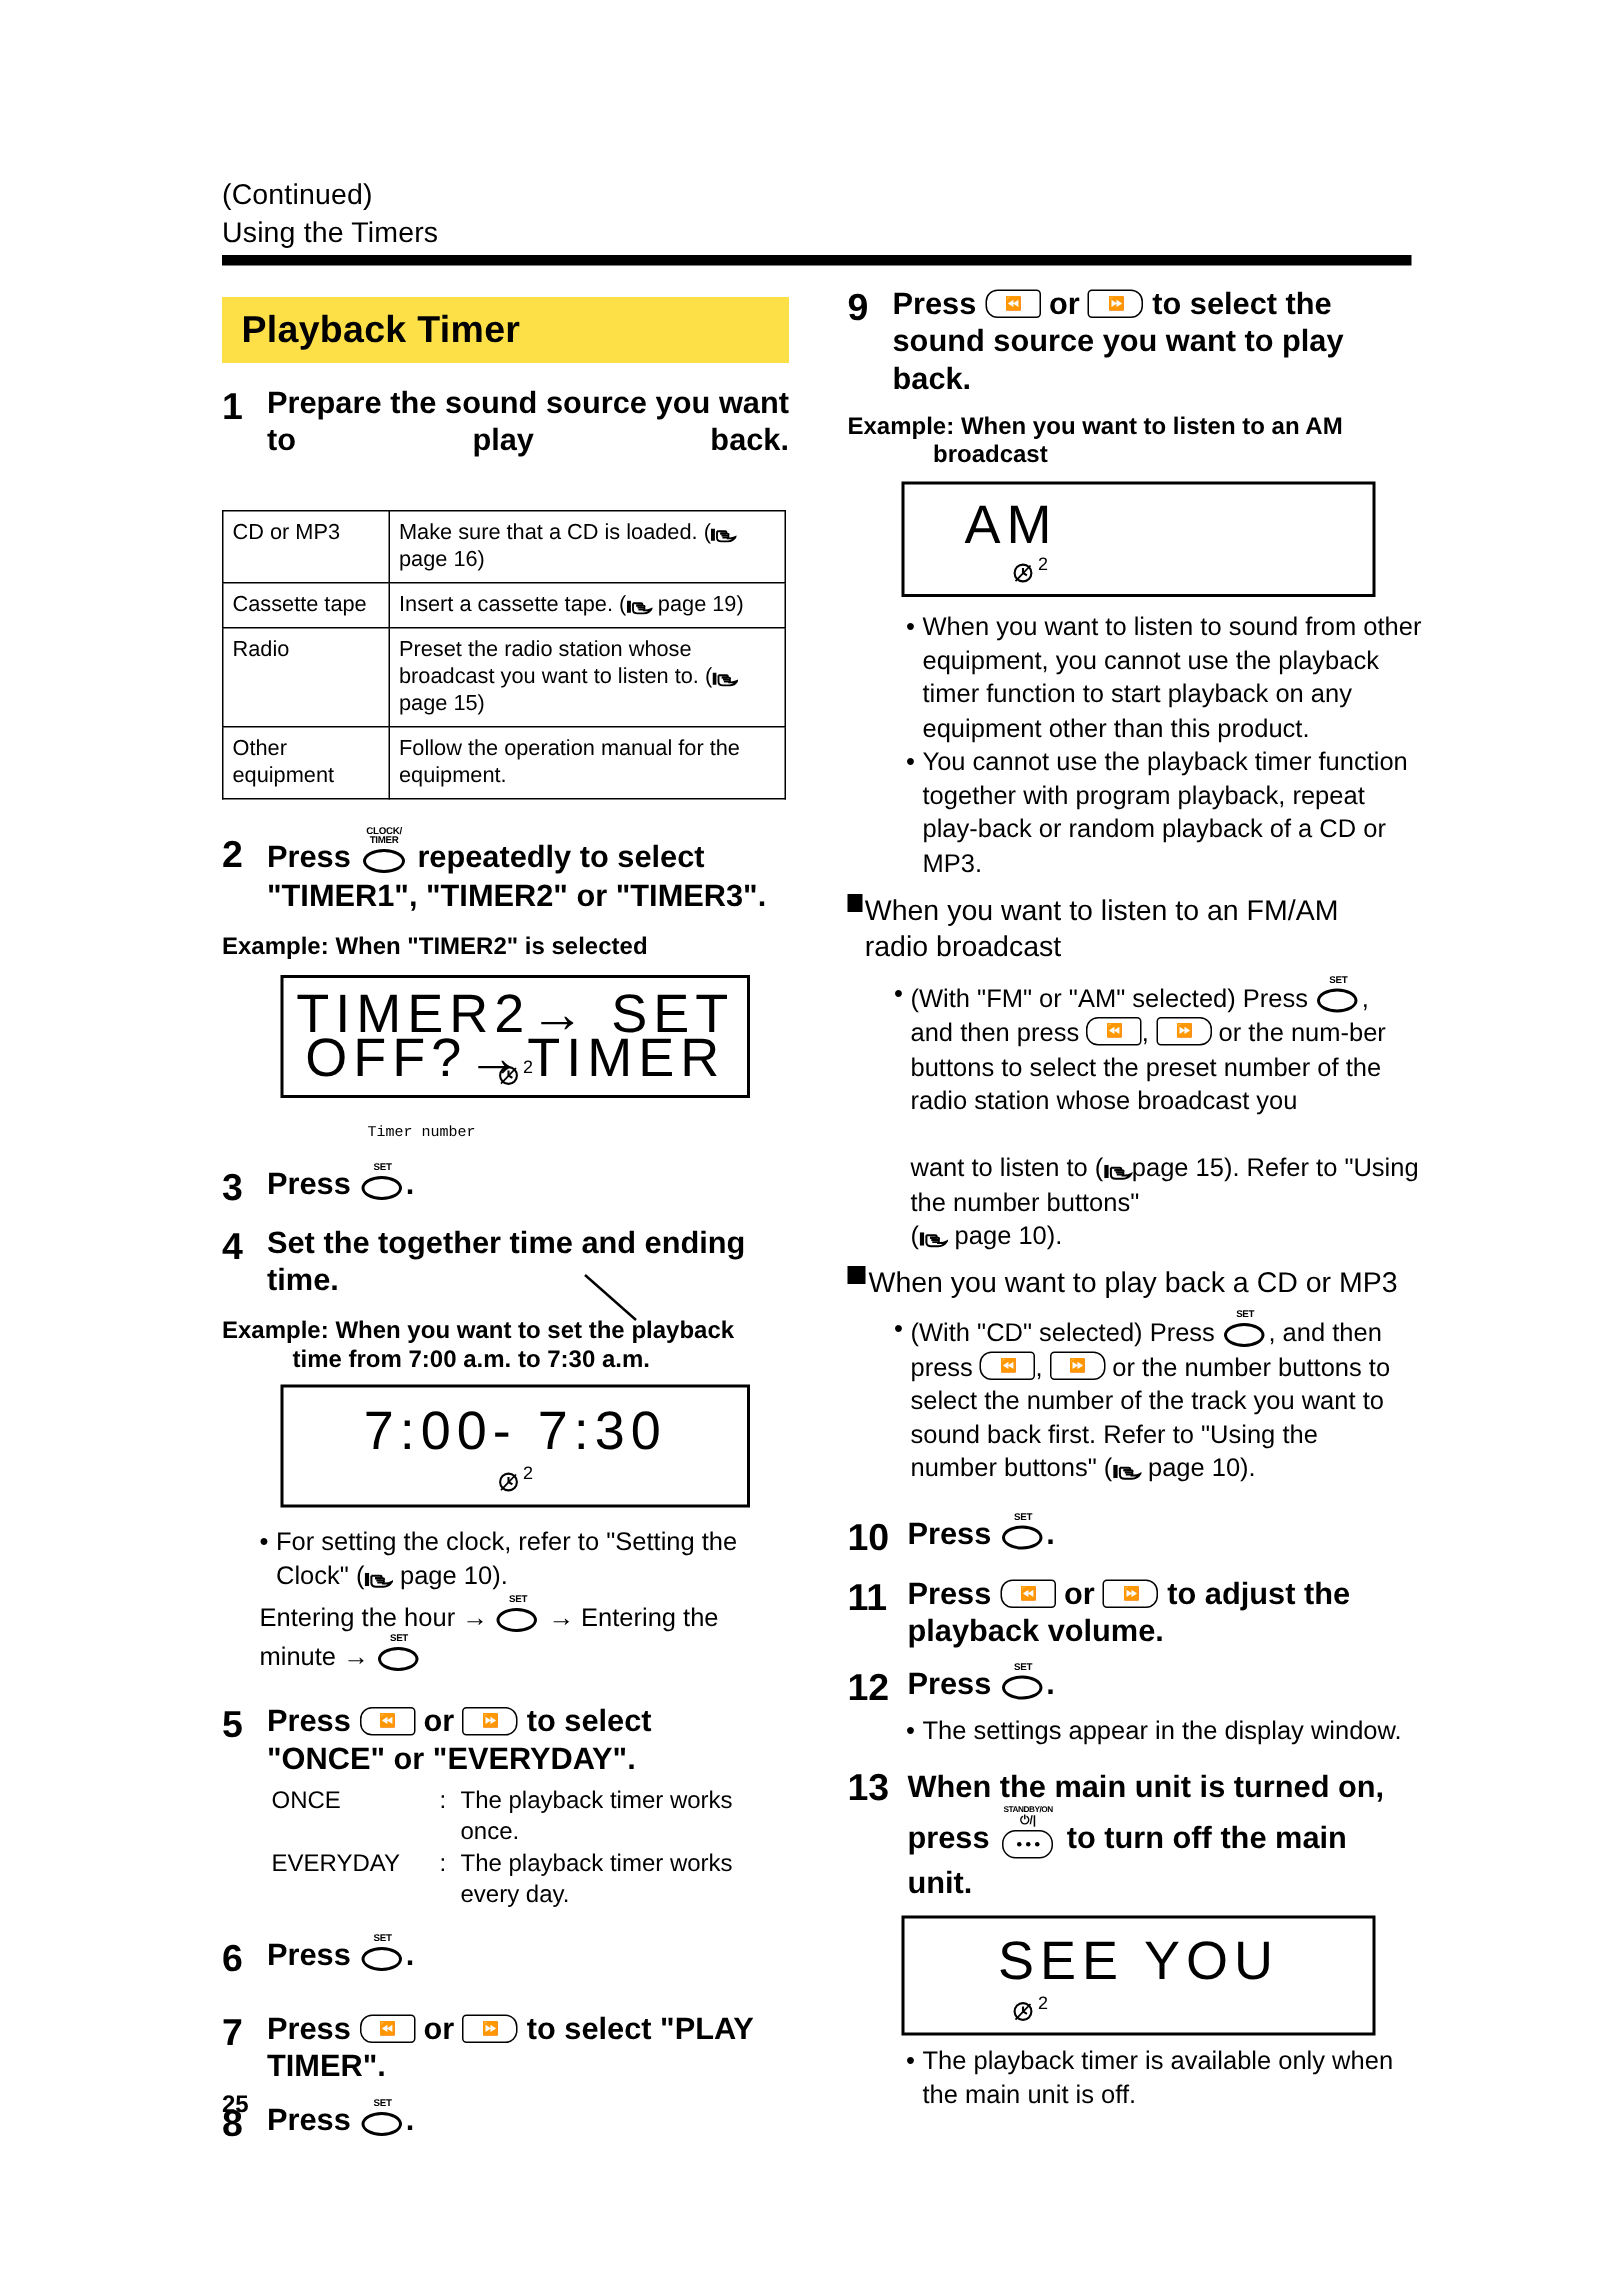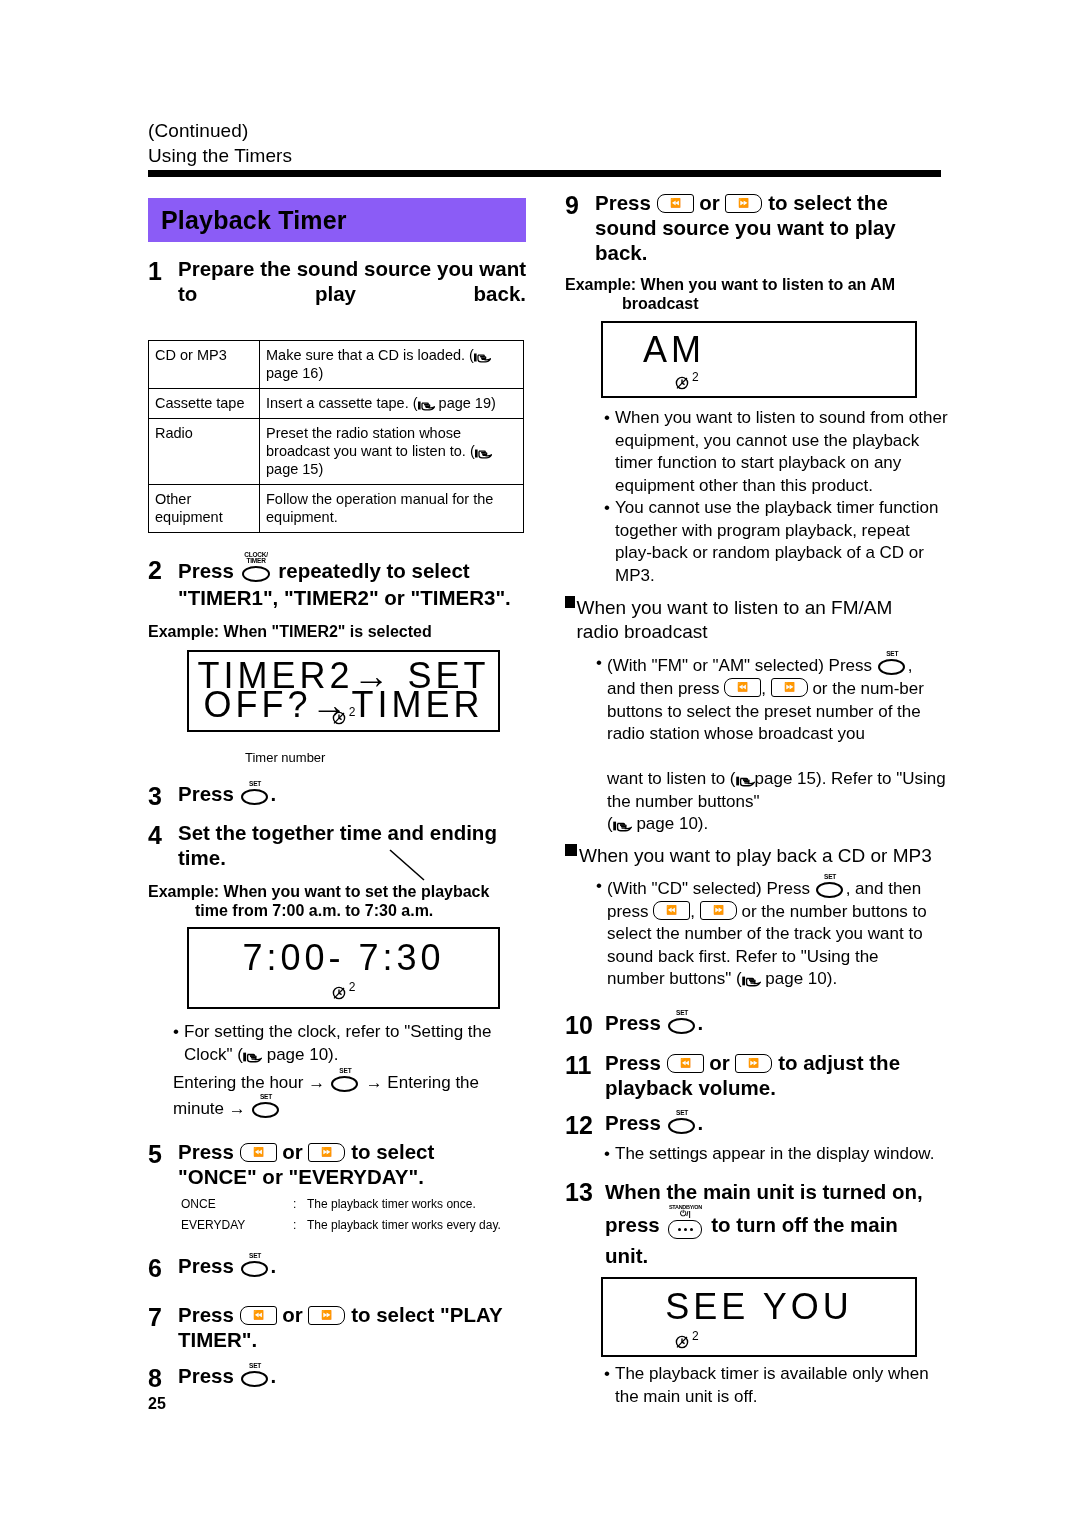--- a/index.html
+++ b/index.html
@@ -13,21 +13,21 @@
   
   .hdr{position:absolute;left:148px;top:118px;width:790px;}
   .hdr-line{font-size:19px;line-height:25px;letter-spacing:.1px;}
   .rule{position:absolute;left:148px;top:170px;width:793px;height:7px;background:#000;}
 
   
   .colL{position:absolute;left:148px;top:198px;width:378px;}
   .colR{position:absolute;left:565px;top:190px;width:382px;}
 
   
-  .titlebar{background:#8b5cf6;height:44px;display:flex;align-items:center;padding-left:13px;box-sizing:border-box;}
+  .titlebar{background:#fde047;height:44px;display:flex;align-items:center;padding-left:13px;box-sizing:border-box;}
   .titlebar span{font-size:25px;font-weight:bold;letter-spacing:.2px;}
 
   
   .step{display:flex;align-items:flex-start;}
   .step-n{font-size:25px;font-weight:bold;flex:0 0 auto;line-height:30px;}
   .step-b{font-size:20.5px;font-weight:bold;line-height:25px;}
   .sn-w1{width:30px;}
   .sn-w2{width:40px;}
   .just{text-align:justify;text-justify:inter-word;}
   .just:after{content:"";display:inline-block;width:100%;}
@@ -78,21 +78,21 @@
   .btn-pwr .bd{position:absolute;top:13px;left:3px;width:34px;height:19px;border:1.8px solid #000;border-radius:9px;box-sizing:border-box;display:flex;align-items:center;justify-content:center;}
   .btn-pwr .bd i{width:3px;height:3px;border-radius:50%;background:#000;display:inline-block;margin:0 1.5px;}
 
   .hand{display:inline-block;font-size:15px;line-height:10px;vertical-align:-1px;letter-spacing:-1px;}
   .hand svg{display:inline-block;vertical-align:-2px;}
 
   .arw{font-size:17px;}
 
   
   .pgno{position:absolute;left:148px;top:1395px;font-size:16px;font-weight:bold;}
-  .defl{display:flex;font-size:12px;line-height:21px;}
+  .defl{display:flex;font-size:16px;line-height:21px;}
 </style>
 </head>
 <body>
 
 <div class="page">
 
   <div class="hdr">
     <div class="hdr-line">(Continued)</div>
     <div class="hdr-line">Using the Timers</div>
   </div>
@@ -166,21 +166,21 @@
               <circle cx="7" cy="7" r="5.6" fill="none" stroke="#000" stroke-width="1.4"></circle>
               <path d="M7 3.6V7l2.6 1.6" fill="none" stroke="#000" stroke-width="1.4"></path>
               <path d="M2 12.4 12 2" stroke="#000" stroke-width="1.2"></path>
             </svg></span><span class="sup2">2</span>
       </div>
     </div>
 
     <svg style="position:absolute;left:240px;top:650px;" width="60" height="34">
         <line x1="2" y1="2" x2="36" y2="32" stroke="#000" stroke-width="1.6"></line>
       </svg>
-    <div style="margin:18px 0 0 97px;font-size:13px;">Timer number</div>
+    <div style="margin:18px 0 0 97px;font-size:10px;font-family:Liberation Mono, monospace;">Timer number</div>
 
     <div class="step" style="margin-top:16px;">
       <div class="step-n sn-w1">3</div>
       <div class="step-b">
         <span>Press</span>
         <span class="btn-set">
           <span class="lbl">SET</span>
           <span class="ov"></span>
         </span><span>.</span>
       </div>

